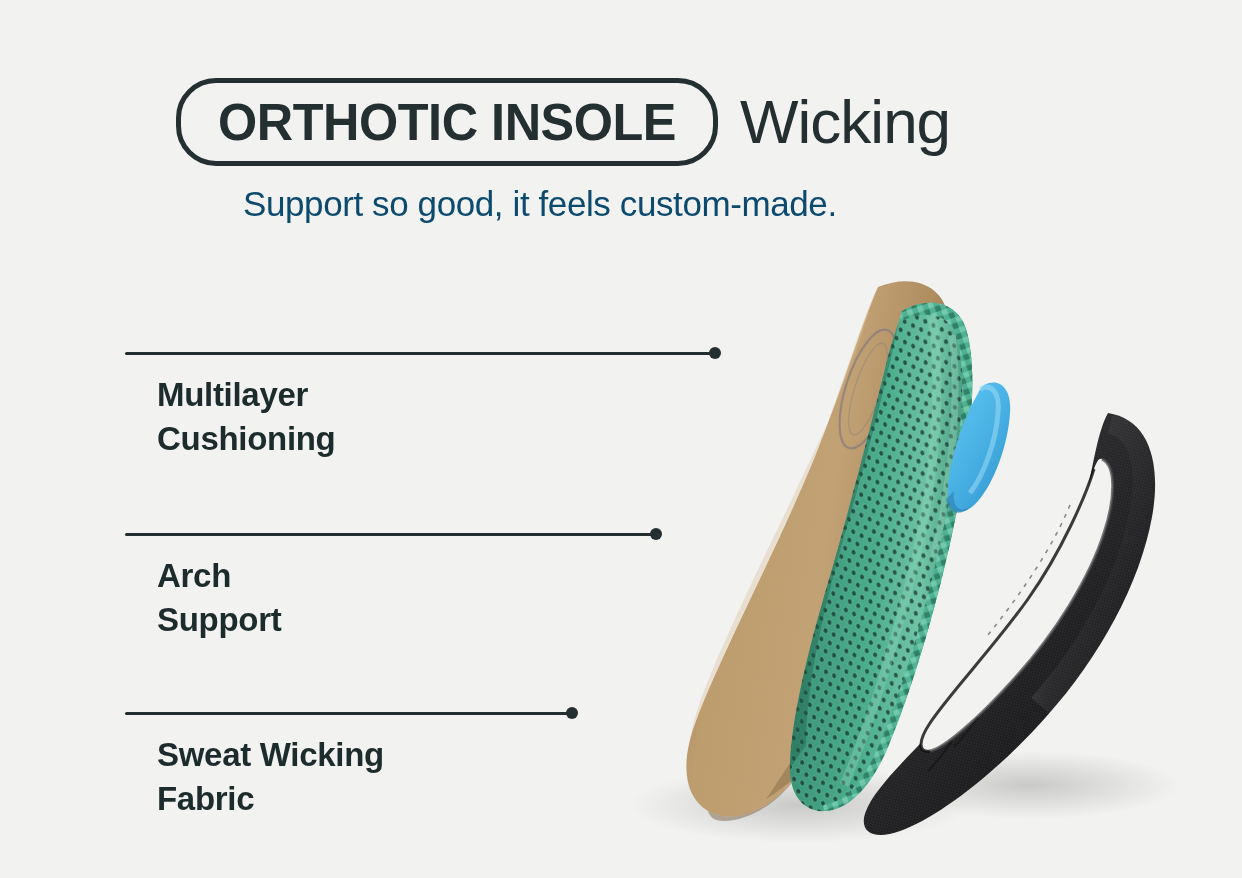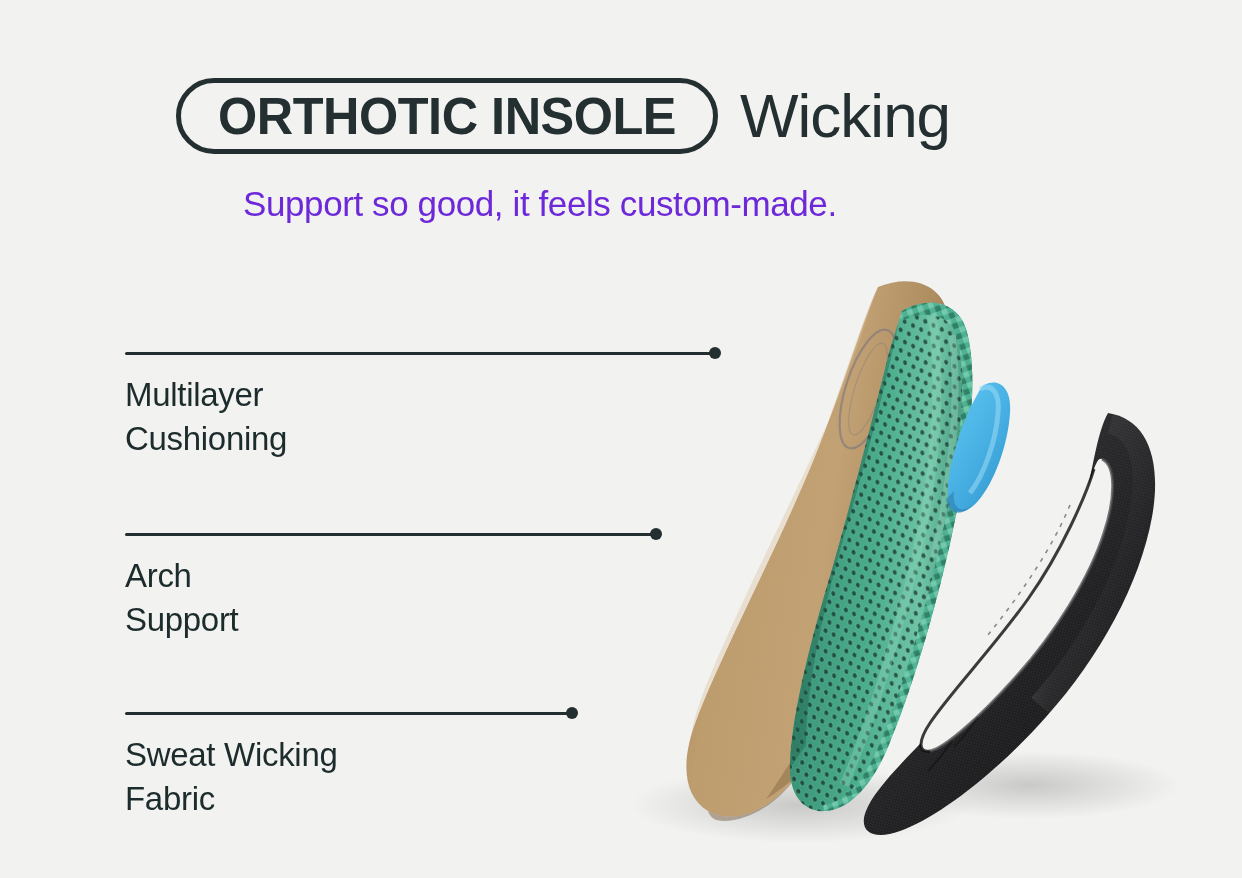--- a/index.html
+++ b/index.html
@@ -28,21 +28,21 @@
     top: 78px;
     display: flex;
     align-items: center;
     gap: 22px;
     white-space: nowrap;
   }
   .pill {
     display: inline-flex;
     align-items: center;
     justify-content: center;
-    height: 76px;
+    height: 88px;
     padding: 0 30px;
     border: 5px solid #232F30;
     border-radius: 40px;
     box-sizing: border-box;
   }
   .pill-text {
     font-size: 52px;
     font-weight: 700;
     letter-spacing: -0.5px;
     color: #232F30;
@@ -56,21 +56,21 @@
     line-height: 1;
     letter-spacing: -1px;
   }
 
   .subtitle {
     position: absolute;
     left: 243px;
     top: 184px;
     font-size: 35px;
     font-weight: 400;
-    color: #6d28d9;
+    color: #0c4a6e;
     letter-spacing: -0.4px;
     white-space: nowrap;
   }
 
   
   .feature {
     position: absolute;
     left: 125px;
   }
   .feature-line {
@@ -89,25 +89,26 @@
     position: absolute;
     top: 0;
     width: 12px;
     height: 12px;
     border-radius: 50%;
     background: #232F30;
   }
   .feature-label {
     margin-top: 14px;
     font-size: 33px;
-    font-weight: 400;
+    font-weight: 700;
     color: #1C2B2B;
     line-height: 1.33;
     letter-spacing: -0.3px;
     white-space: pre-line;
+    margin-left: 32px;
   }
 
   #feature-0 { top: 347px; }
   #feature-1 { top: 528px; }
   #feature-2 { top: 707px; }
 
   
   #product {
     position: absolute;
     left: 600px;

